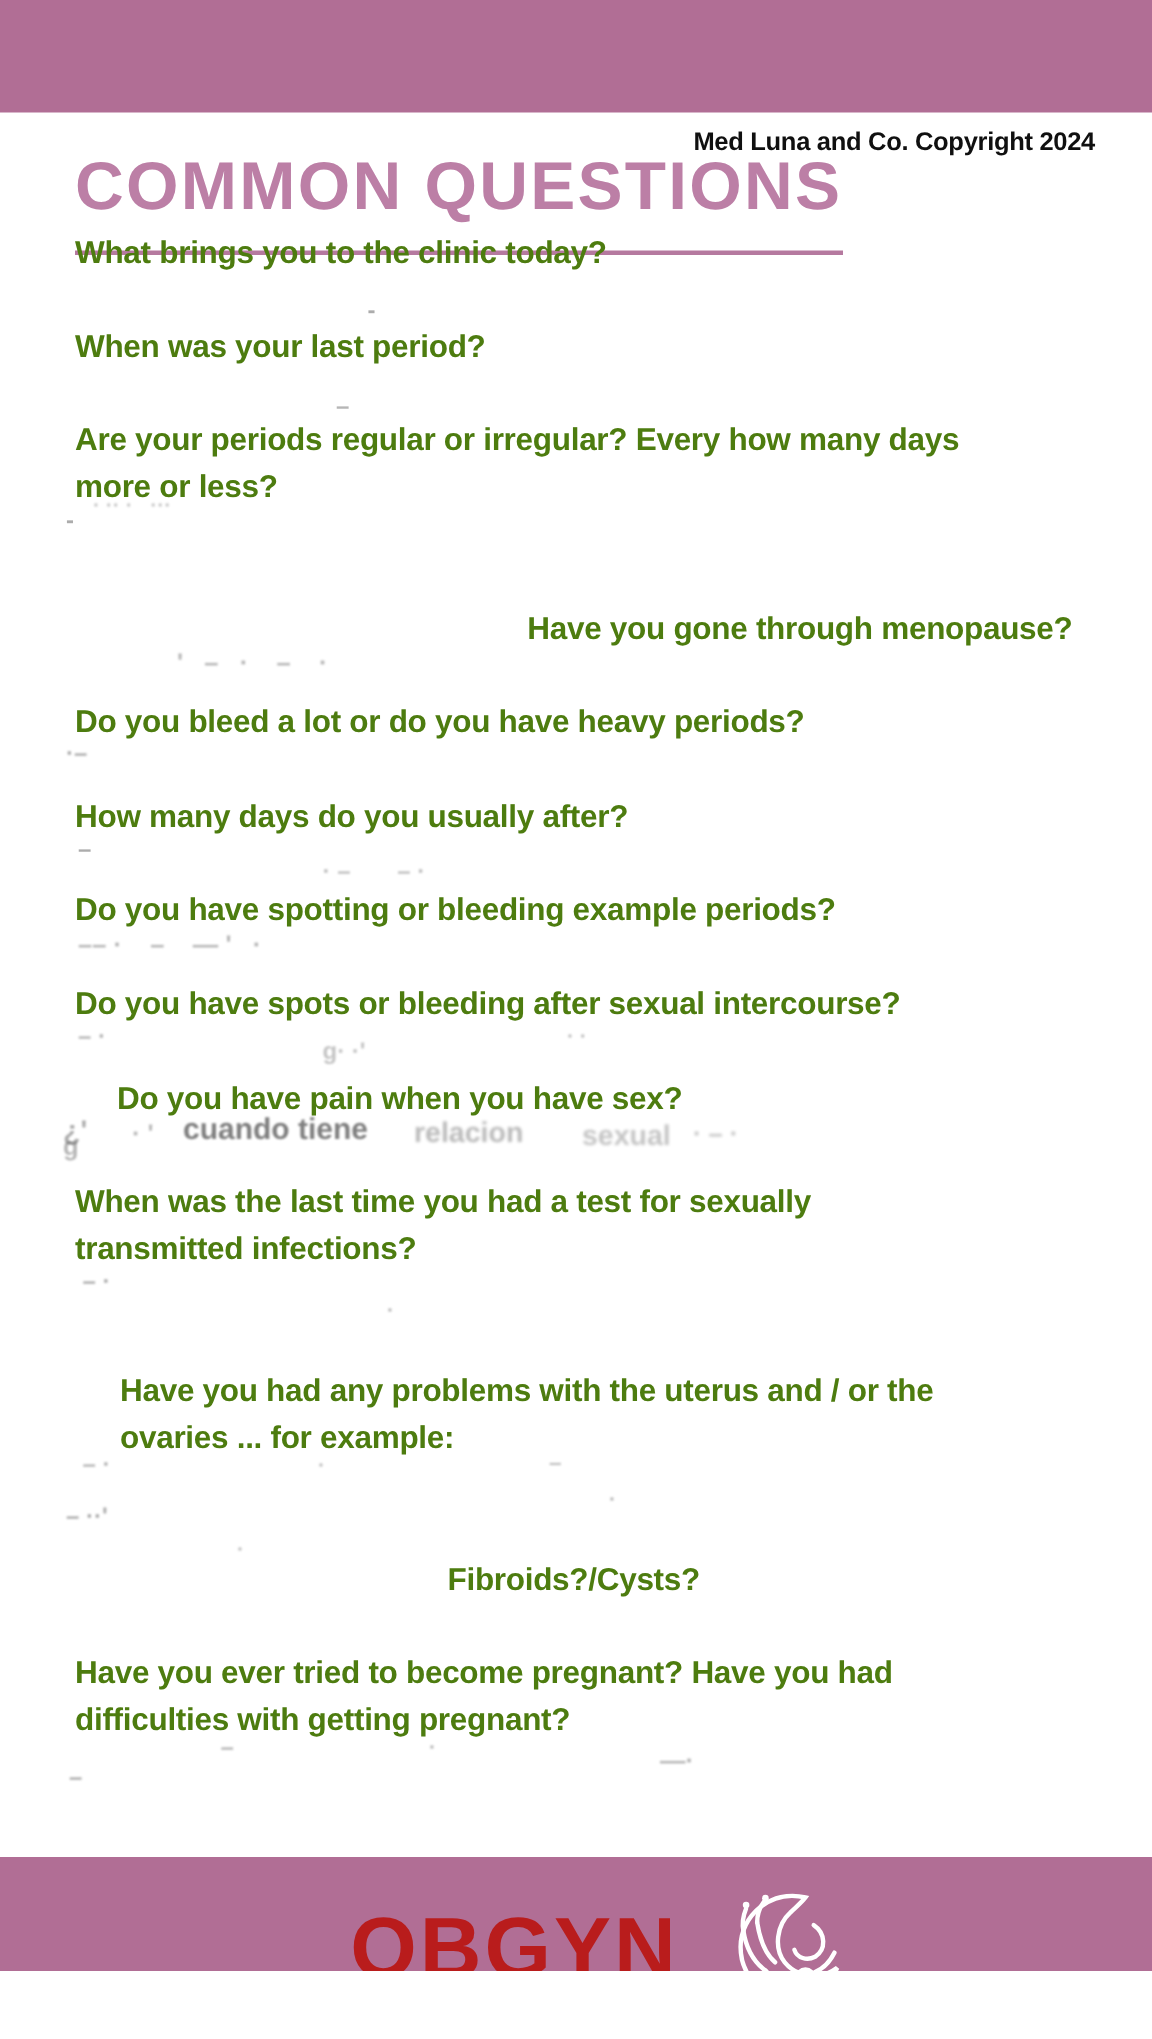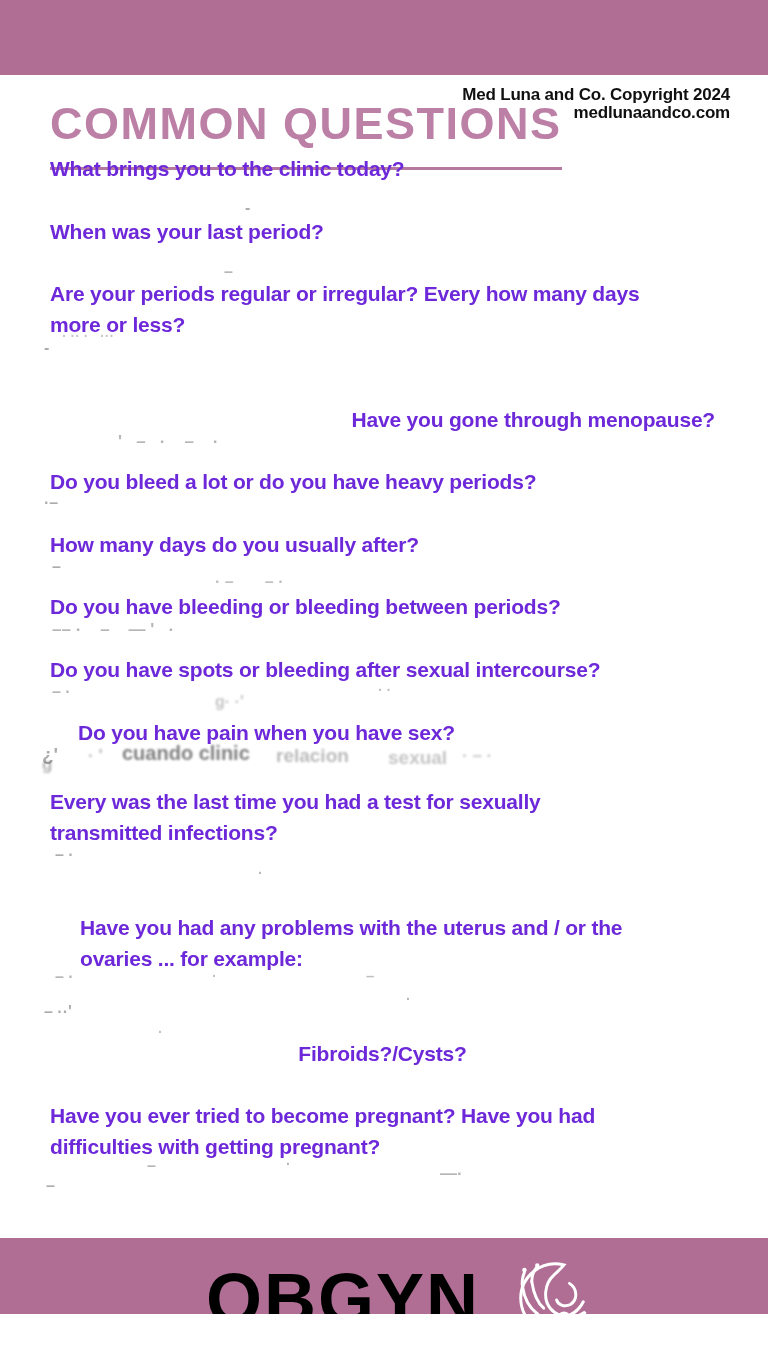--- a/index.html
+++ b/index.html
@@ -49,21 +49,21 @@
     padding-bottom: 17px;
   }
 
   .question {
     position: absolute;
     left: 50px;
     width: 665px;
     font-size: 21px;
     line-height: 31px;
     font-weight: bold;
-    color: #6d28d9;
+    color: #4d7c0f;
     letter-spacing: -0.2px;
     white-space: pre-line;
   }
 
   .remnant {
     position: absolute;
     font-weight: bold;
     color: #4a4a4a;
     white-space: pre;
     pointer-events: none;
@@ -75,53 +75,52 @@
     left: 0;
     width: 768px;
     height: 121px;
     display: flex;
     align-items: center;
     justify-content: center;
     gap: 26px;
     padding-left: 36px;
   }
   .obgyn {
-    color: #000000;
-    font-size: 72px;
+    color: #b91c1c;
+    font-size: 57px;
     font-weight: bold;
     letter-spacing: 2px;
   }
   .logo-icon { width: 92px; height: 84px; }
 </style>
 </head>
 <body>
 
 <div class="page">
 
   <div class="band top"></div>
 
   <div class="copyright">
     <div>Med Luna and Co. Copyright 2024</div>
-    <div>medlunaandco.com</div>
   </div>
 
   <div class="page-title">COMMON QUESTIONS</div>
 
   <div id="questions">
       <div class="question" style="top: 153px;">What brings you to the clinic today?</div>
       <div class="question" style="top: 216px;">When was your last period?</div>
       <div class="question" style="top: 278px;">Are your periods regular or irregular? Every how many days
 more or less?</div>
       <div class="question" style="top: 404px; text-align: right;">Have you gone through menopause?</div>
       <div class="question" style="top: 466px;">Do you bleed a lot or do you have heavy periods?</div>
       <div class="question" style="top: 529px;">How many days do you usually after?</div>
-      <div class="question" style="top: 591px;">Do you have bleeding or bleeding between periods?</div>
+      <div class="question" style="top: 591px;">Do you have spotting or bleeding example periods?</div>
       <div class="question" style="top: 654px;">Do you have spots or bleeding after sexual intercourse?</div>
       <div class="question" style="top: 717px; margin-left: 28px;">Do you have pain when you have sex?</div>
-      <div class="question" style="top: 786px;">Every was the last time you had a test for sexually
+      <div class="question" style="top: 786px;">When was the last time you had a test for sexually
 transmitted infections?</div>
       <div class="question" style="top: 912px; margin-left: 30px;">Have you had any problems with the uterus and / or the
 ovaries ... for example:</div>
       <div class="question" style="top: 1038px; text-align: center;">Fibroids?/Cysts?</div>
       <div class="question" style="top: 1100px;">Have you ever tried to become pregnant? Have you had
 difficulties with getting pregnant?</div>
     </div>
 
   <div id="remnants">
       <span class="remnant" style="top: 199px; left: 245px; font-size: 16px; opacity: 0.45; filter: blur(0.5px);">-</span>
@@ -131,21 +130,21 @@
       <span class="remnant" style="top: 432px; left: 118px; font-size: 17px; opacity: 0.4; filter: blur(0.7px);">'   –   ·    –    ·</span>
       <span class="remnant" style="top: 494px; left: 44px; font-size: 16px; opacity: 0.45; filter: blur(0.6px);">·–</span>
       <span class="remnant" style="top: 558px; left: 52px; font-size: 16px; opacity: 0.45; filter: blur(0.5px);">–</span>
       <span class="remnant" style="top: 573px; left: 215px; font-size: 16px; opacity: 0.35; filter: blur(0.7px);">· –       – ·</span>
       <span class="remnant" style="top: 620px; left: 52px; font-size: 17px; opacity: 0.4; filter: blur(0.7px);">–– ·    –    — '   ·</span>
       <span class="remnant" style="top: 683px; left: 52px; font-size: 16px; opacity: 0.4; filter: blur(0.6px);">– ·</span>
       <span class="remnant" style="top: 682px; left: 378px; font-size: 14px; opacity: 0.35; filter: blur(0.6px);">· ·</span>
       <span class="remnant" style="top: 693px; left: 215px; font-size: 16px; opacity: 0.32; filter: blur(0.8px);">ɡ· ·'</span>
       <span class="remnant" style="top: 744px; left: 42px; font-size: 19px; opacity: 0.45; filter: blur(0.7px);">¿'</span>
       <span class="remnant" style="top: 746px; left: 88px; font-size: 17px; opacity: 0.38; filter: blur(0.8px);">· '</span>
-      <span class="remnant" style="top: 742px; left: 122px; font-size: 20px; opacity: 0.7; filter: blur(0.8px);">cuando clinic</span>
+      <span class="remnant" style="top: 742px; left: 122px; font-size: 20px; opacity: 0.7; filter: blur(0.8px);">cuando tiene</span>
       <span class="remnant" style="top: 745px; left: 276px; font-size: 19px; opacity: 0.38; filter: blur(1px);">relacion</span>
       <span class="remnant" style="top: 747px; left: 388px; font-size: 19px; opacity: 0.32; filter: blur(1.1px);">sexual</span>
       <span class="remnant" style="top: 746px; left: 462px; font-size: 17px; opacity: 0.32; filter: blur(0.9px);">· – ·</span>
       <span class="remnant" style="top: 755px; left: 42px; font-size: 17px; opacity: 0.4; filter: blur(0.8px);">ɡ</span>
       <span class="remnant" style="top: 846px; left: 55px; font-size: 16px; opacity: 0.45; filter: blur(0.6px);">– ·</span>
       <span class="remnant" style="top: 865px; left: 258px; font-size: 14px; opacity: 0.4; filter: blur(0.6px);">·</span>
       <span class="remnant" style="top: 968px; left: 55px; font-size: 16px; opacity: 0.4; filter: blur(0.6px);">– ·</span>
       <span class="remnant" style="top: 968px; left: 212px; font-size: 14px; opacity: 0.35; filter: blur(0.6px);">·</span>
       <span class="remnant" style="top: 967px; left: 366px; font-size: 15px; opacity: 0.35; filter: blur(0.6px);">–</span>
       <span class="remnant" style="top: 991px; left: 406px; font-size: 14px; opacity: 0.4; filter: blur(0.6px);">·</span>

